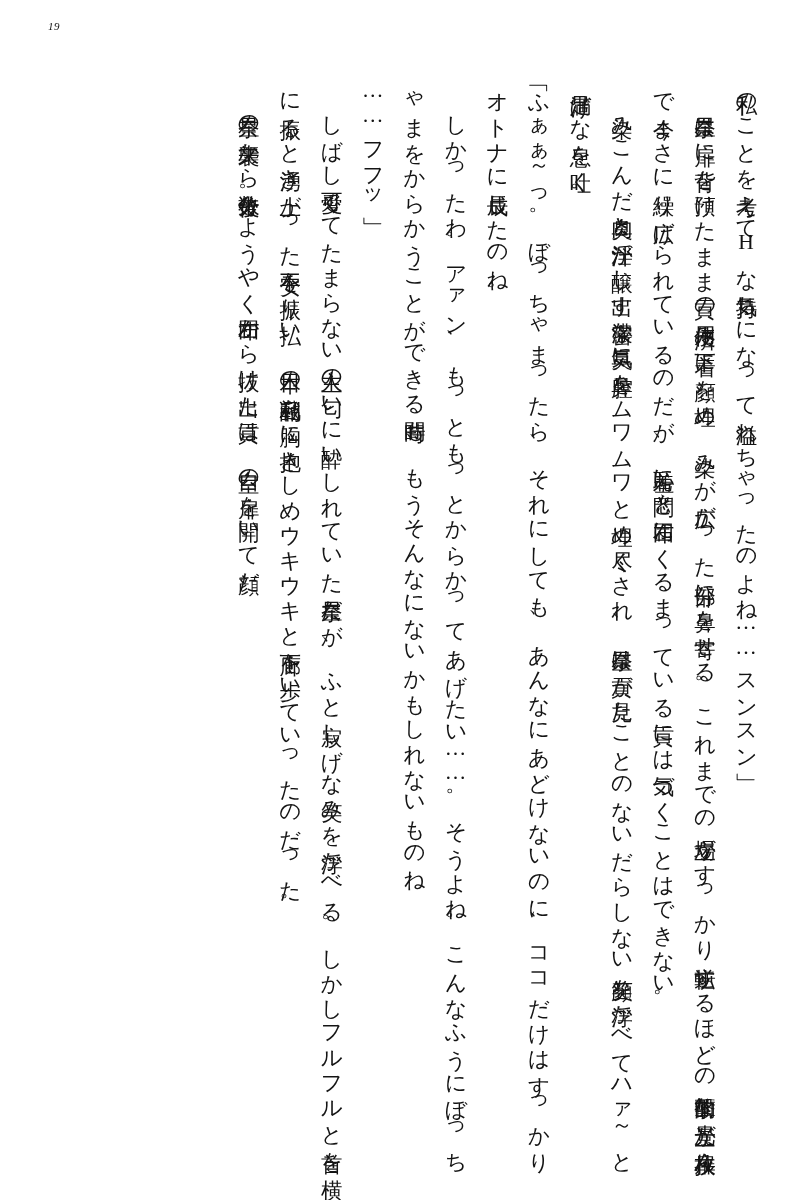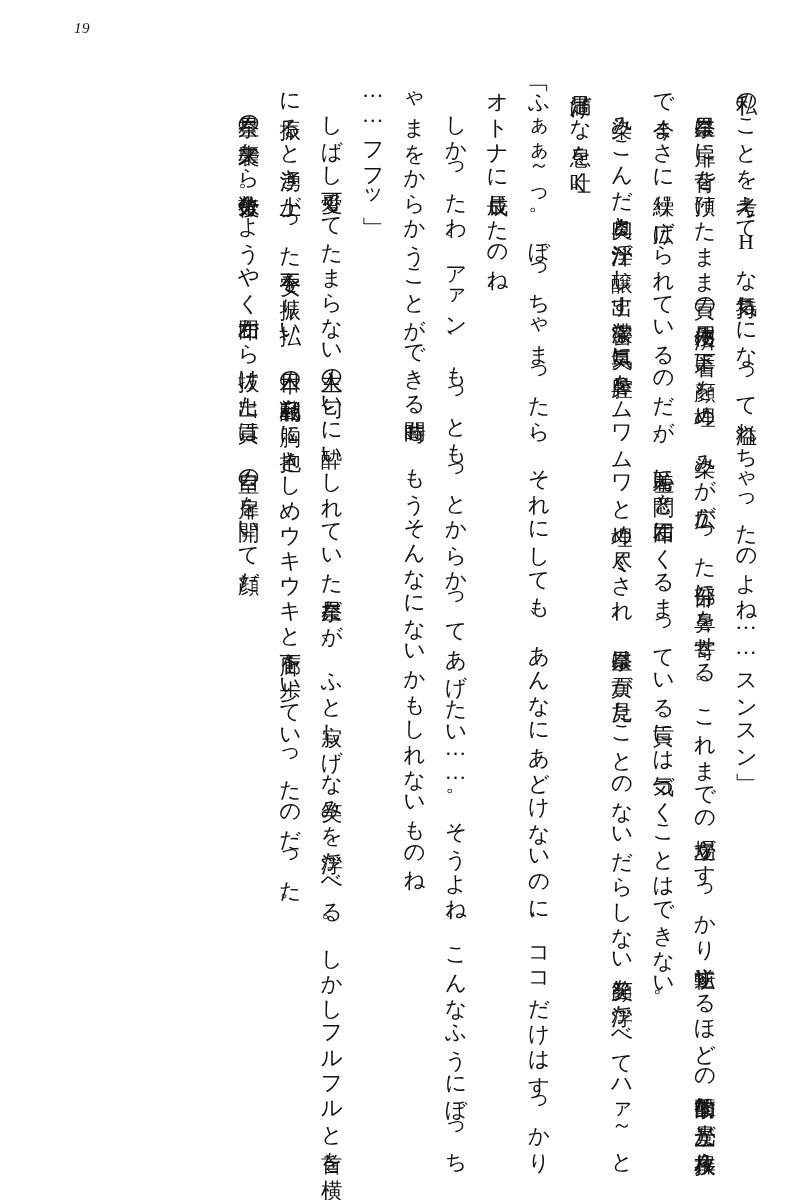--- a/index.html
+++ b/index.html
@@ -12,24 +12,24 @@
     width: 800px;
     height: 1200px;
     background: #ffffff;
     overflow: hidden;
     font-family: "Liberation Serif", "DejaVu Serif", serif;
     color: #111111;
   }
   .page-number {
     position: absolute;
     top: 20px;
-    left: 74px;
+    left: 48px;
     font-family: "Liberation Serif", "DejaVu Serif", serif;
     font-style: italic;
-    font-size: 15px;
+    font-size: 11px;
     color: #111111;
     letter-spacing: 0.5px;
   }
   .body-text {
     position: absolute;
     top: 78px;
     right: 34px;
     left: 28px;
     height: 1085px;
     writing-mode: vertical-rl;

